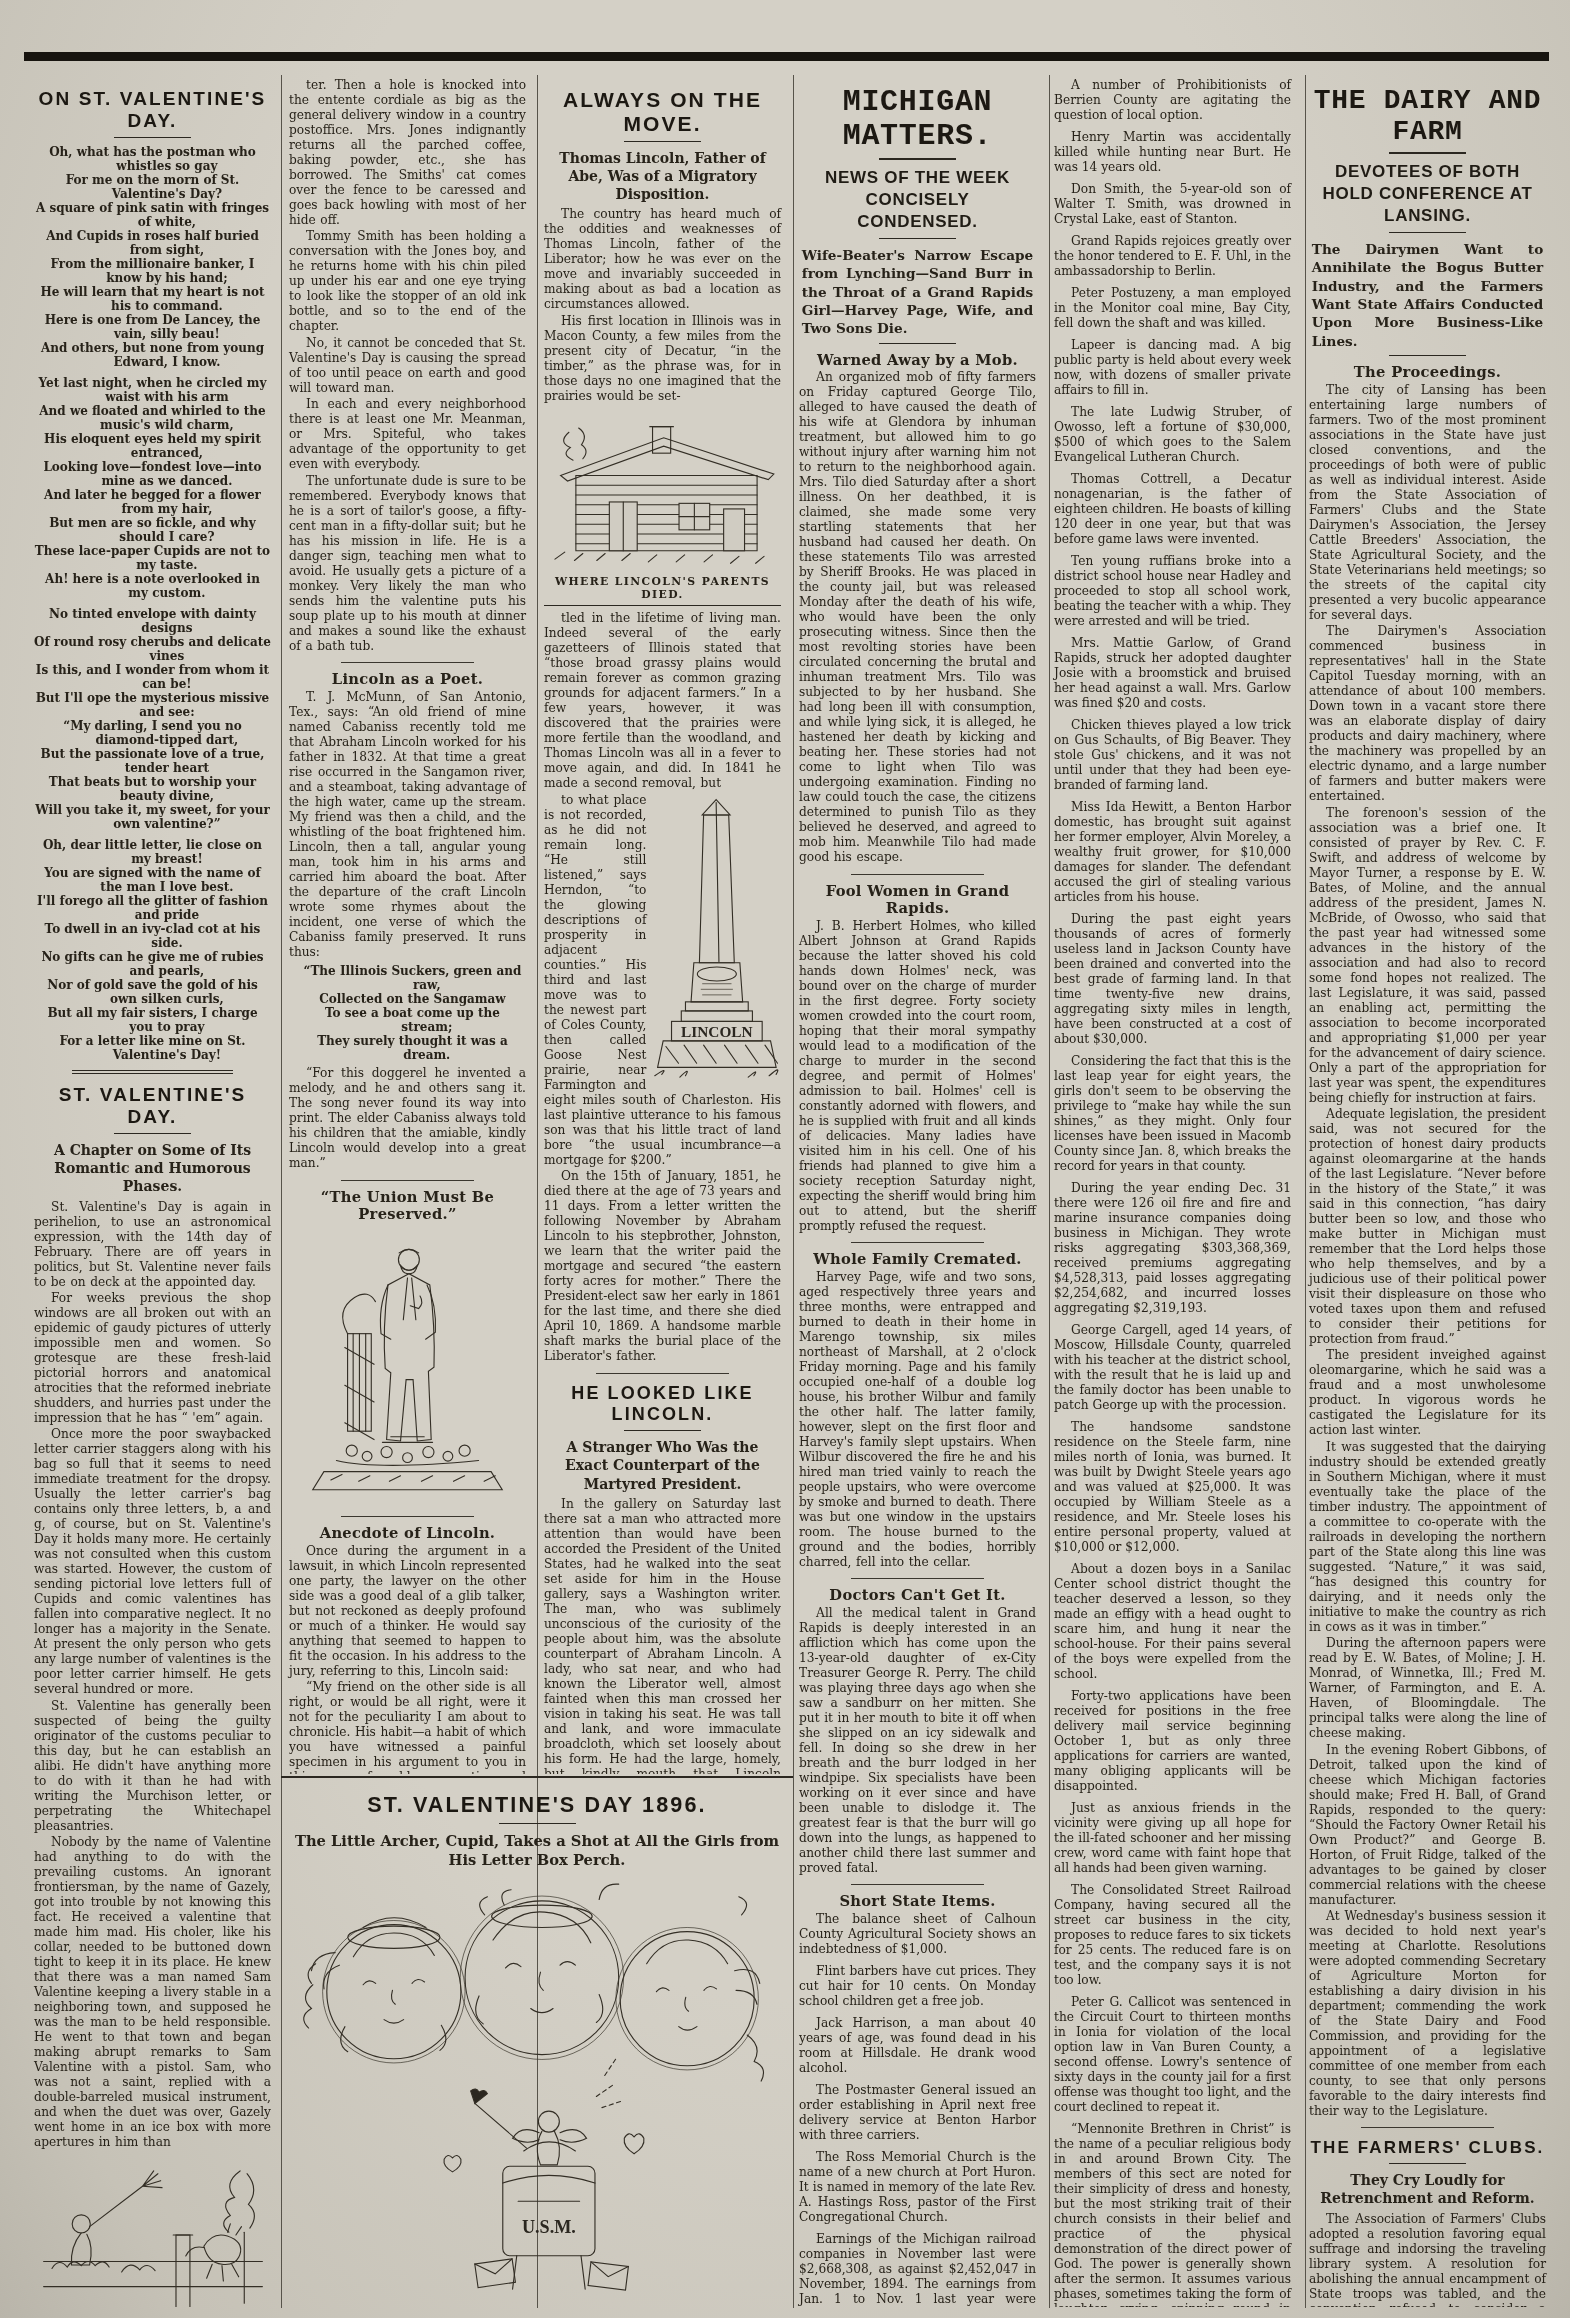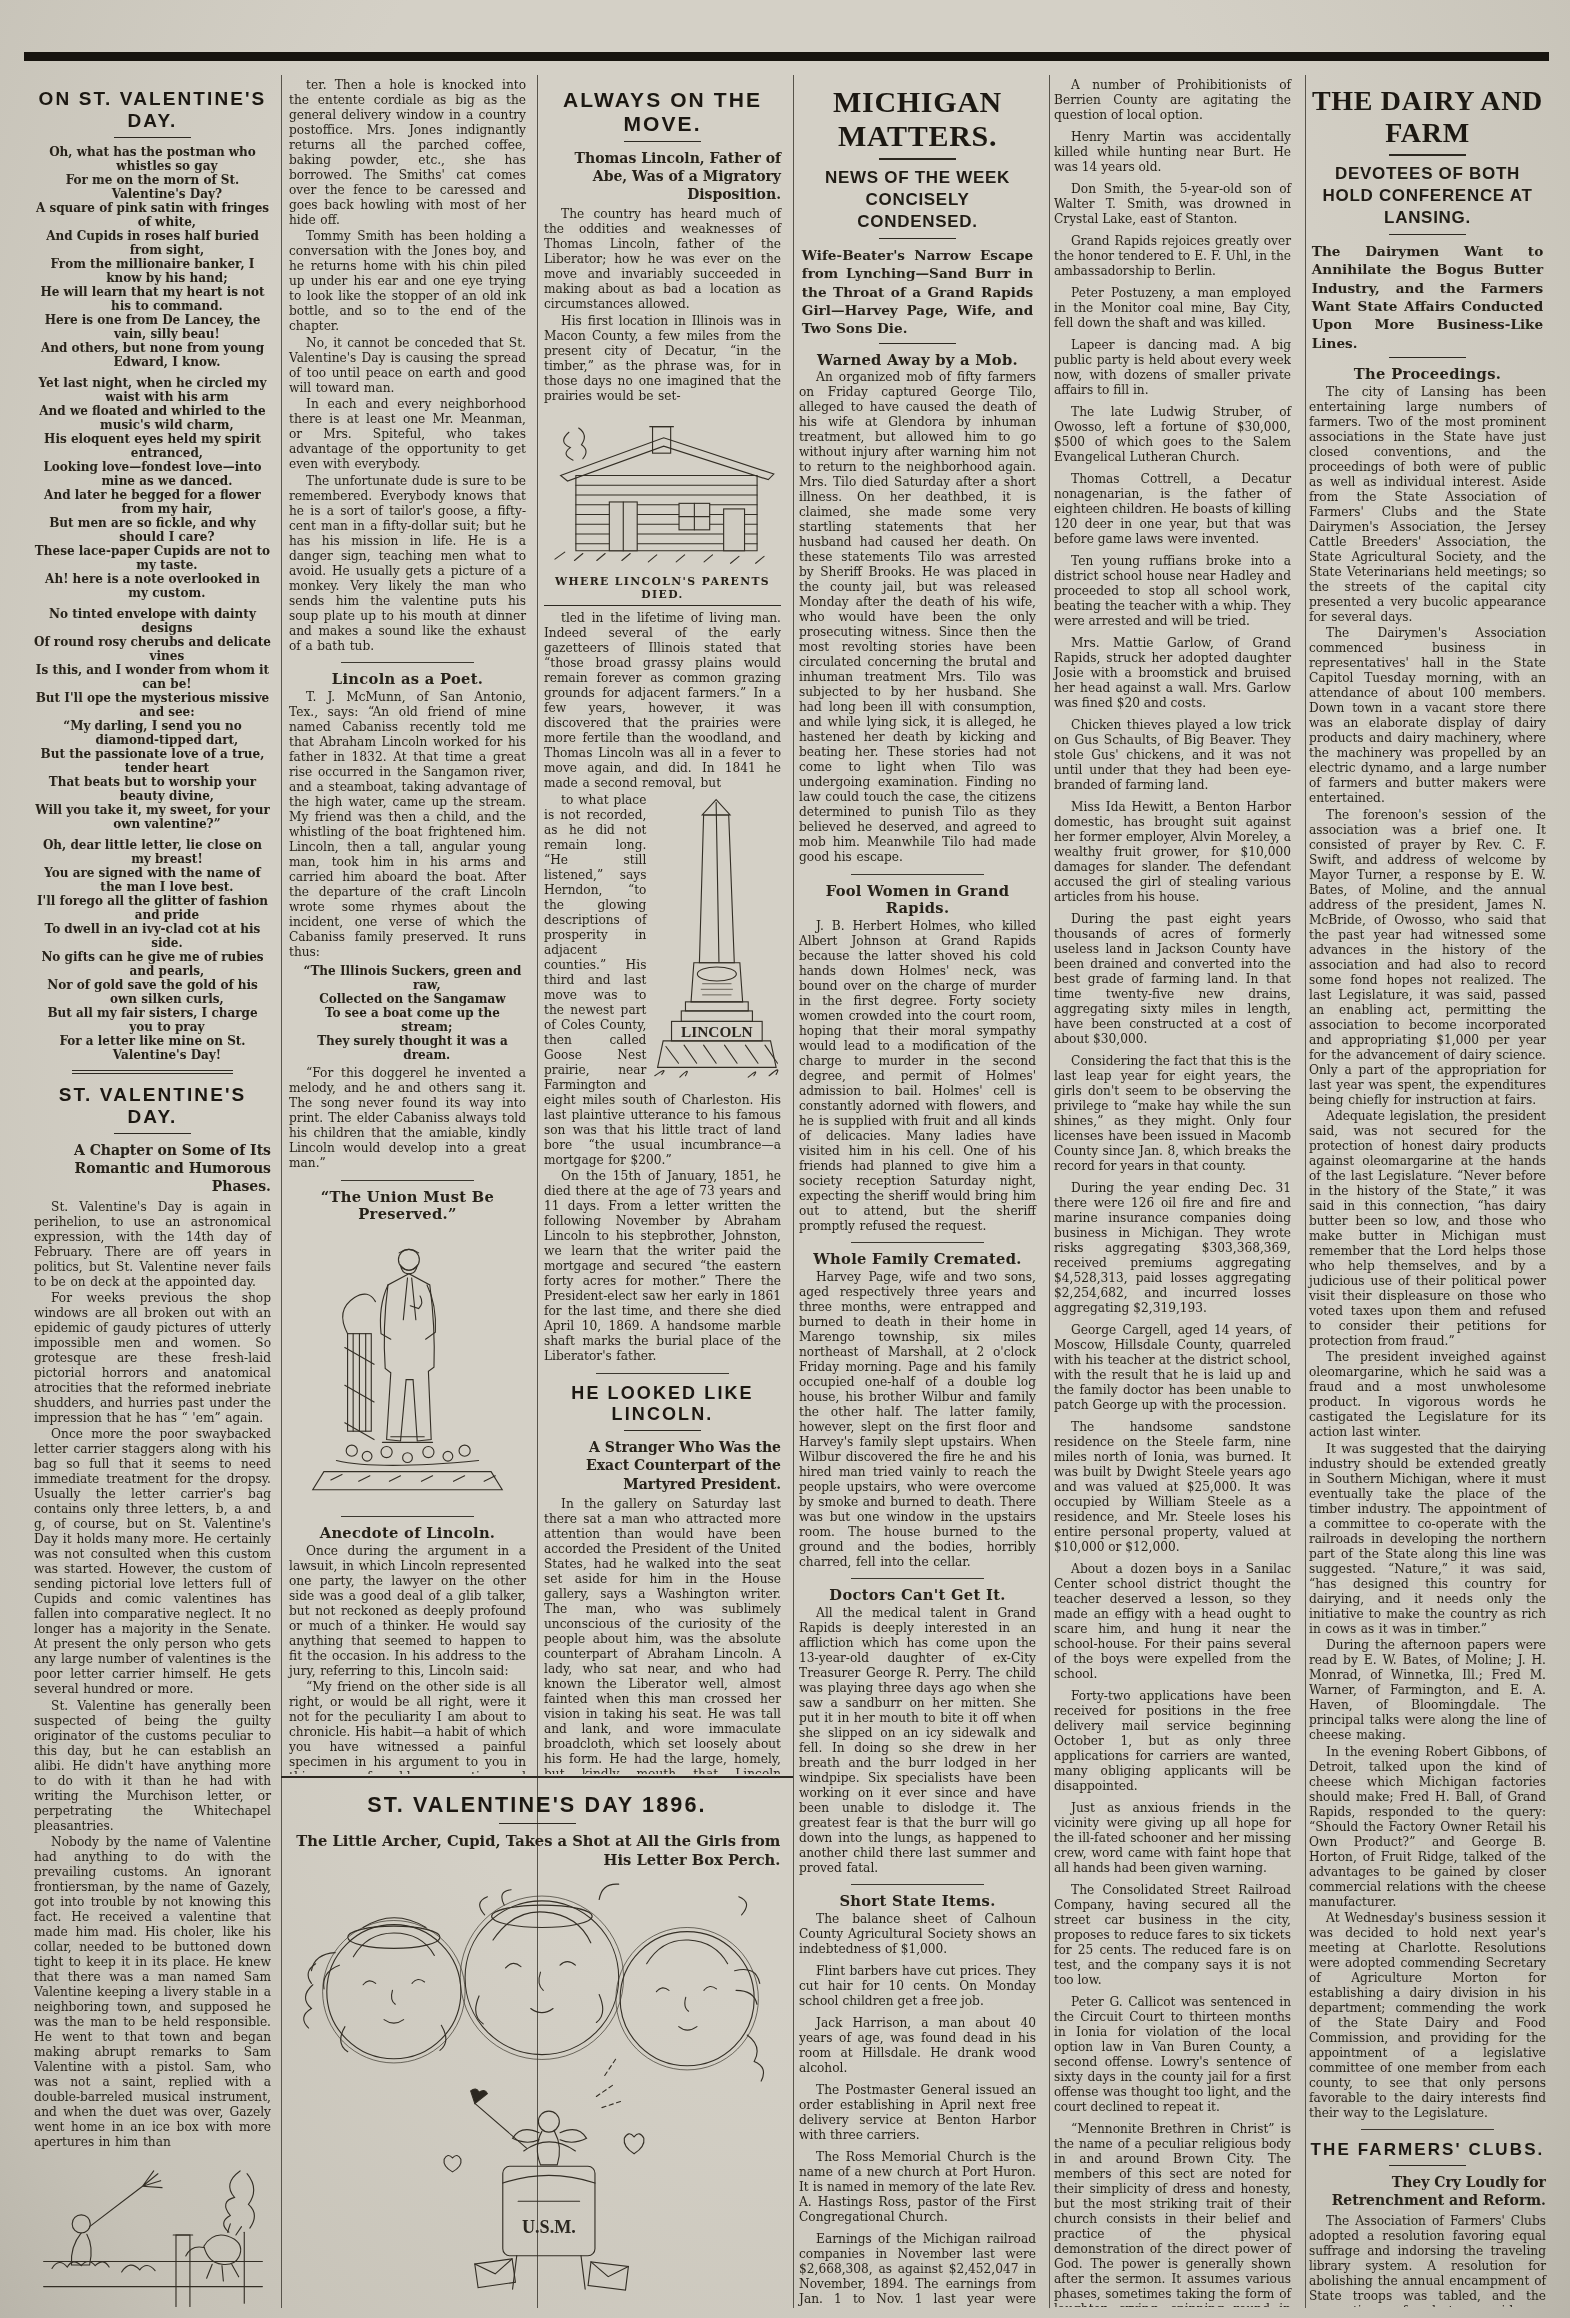--- a/index.html
+++ b/index.html
@@ -12,28 +12,28 @@
   .vrule{position:absolute;top:75px;bottom:11px;width:0.7px;background:#57534a;}
   .col{width:237px;padding:0 9px;height:2229px;overflow:hidden;}
   .col.short{height:1696px;}
   p.para{margin:0 0 1.4px 0;font-size:12.2px;line-height:15px;text-align:justify;text-indent:1.4em;
     word-spacing:0.7px;}
   p.poem-line{margin:0;font-size:12px;line-height:14px;padding-left:2.4em;text-indent:-2.4em;
     font-weight:600;text-align:center;}
   p.item{margin:0 0 7px 0;font-size:12.2px;line-height:15px;text-align:justify;text-indent:1.4em;}
   .head-md{font-family:"Liberation Sans",sans-serif;font-weight:bold;font-size:19px;letter-spacing:2.1px;
     text-align:center;margin:9.8px 0 1.4px;color:#1c1812;}
-  .head-serif{font-family:Liberation Serif, serif;font-weight:bold;text-align:center;color:#1c1812;}
+  .head-serif{font-family:Liberation Mono, monospace;font-weight:bold;text-align:center;color:#1c1812;}
   .head-xl{font-size:30px;letter-spacing:0.7px;margin:7px 0 0;}
   .gothic{font-family:"Liberation Sans",sans-serif;font-weight:bold;text-align:center;
     font-size:17px;line-height:1.3;letter-spacing:0.7px;margin:7px 5.6px 1.4px;color:#201c15;}
   .dek{font-weight:bold;font-size:13.6px;line-height:1.35;text-align:justify;margin:7px 2.8px 2.8px;
     text-indent:0;}
   .secthead{font-weight:bold;font-size:14.7px;text-align:center;margin:7px 0 2.8px;letter-spacing:0.3px;}
-  .subhead{font-weight:bold;font-size:14px;text-align:right;margin:5.6px 0 4.2px;line-height:1.3;}
+  .subhead{font-weight:bold;font-size:14px;text-align:center;margin:5.6px 0 4.2px;line-height:1.3;}
   .rule-short{width:77px;border-top:1.4px solid #2b2720;margin:4.9px auto 7px;}
   .rule-double{width:161px;border-top:0.7px solid #2b2720;border-bottom:0.7px solid #2b2720;height:2.1px;
     margin:8.4px auto;}
   .sep{width:133px;border-top:0.7px solid #3a362e;margin:8.4px auto 5.6px;}
   figure{margin:7px 0 4.2px;}
   .cap{font-weight:bold;font-size:10.8px;letter-spacing:1.4px;text-align:center;margin-top:2.8px;
     font-family:"DejaVu Serif",serif;}
   svg.illo{display:block;margin:0 auto;}
   svg .ln{stroke:#332e25;stroke-width:1.6;fill:none;stroke-linecap:round;}
   svg .thin{stroke:#3a352b;stroke-width:1;fill:none;}

